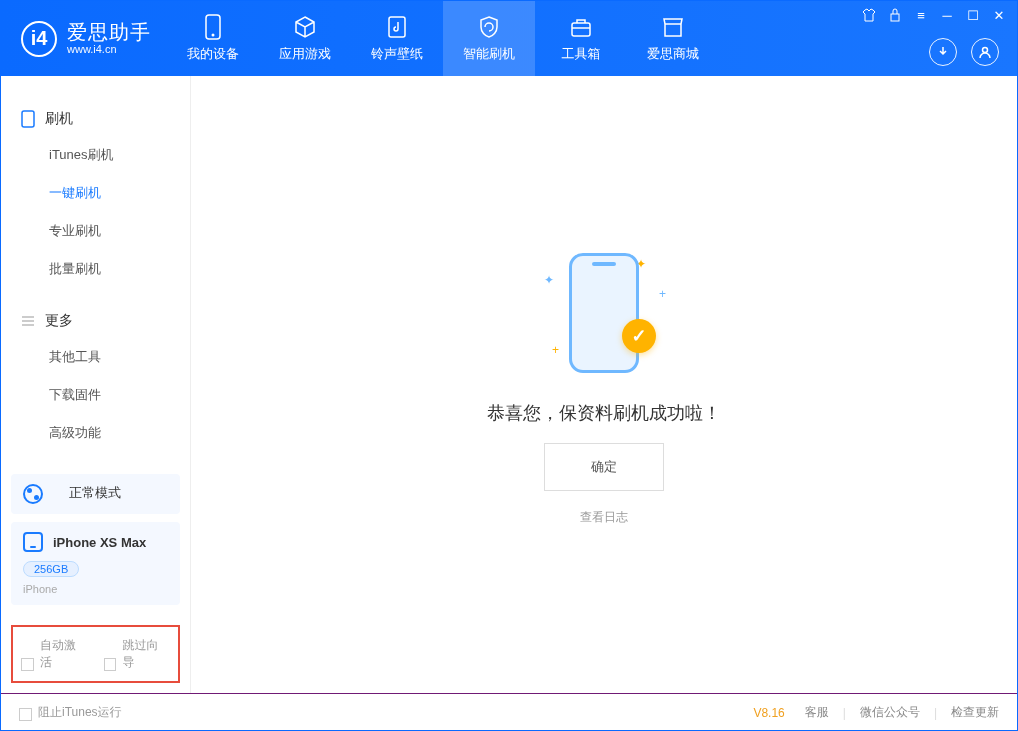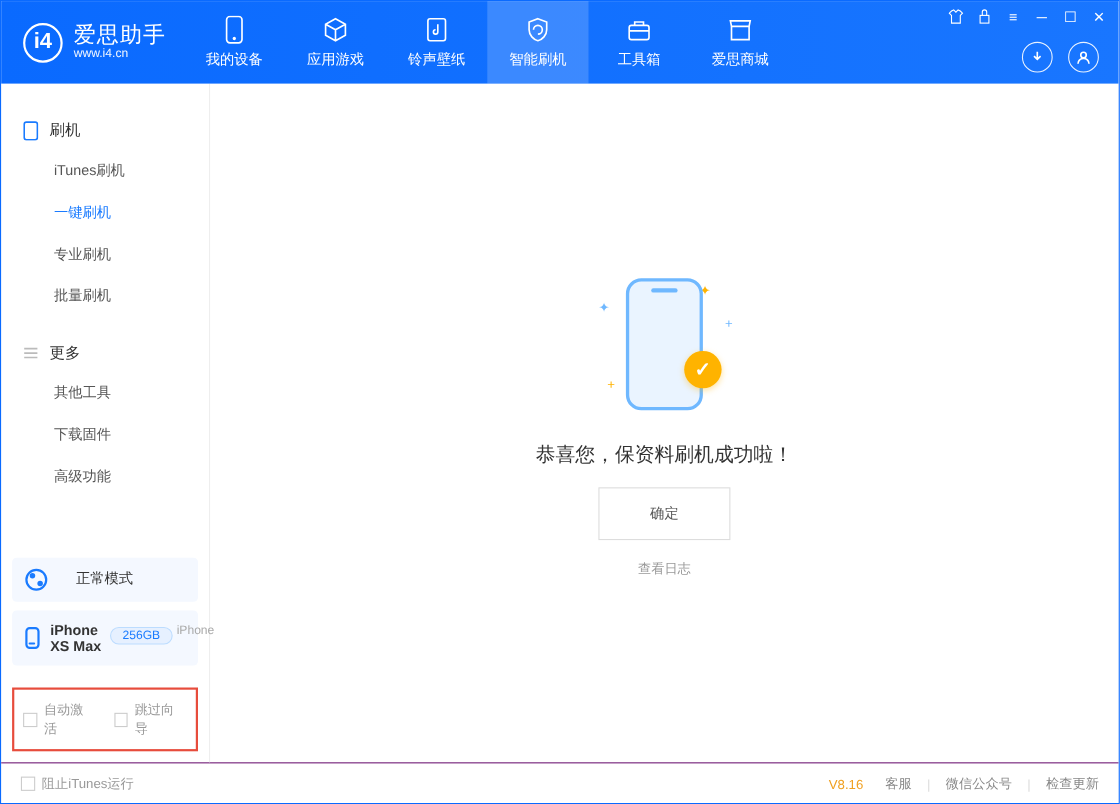--- a/index.html
+++ b/index.html
@@ -29,27 +29,27 @@
 .sb-item.active { color: #1a7bff; }
 .sb-spacer { flex: 1; }
 .sb-cards { padding: 6px 10px; }
 .sb-card { background: #f4f8ff; border-radius: 4px; padding: 10px 12px; margin-bottom: 8px; display: flex; align-items: flex-start; gap: 26px; }
 .mode-icon { width: 20px; height: 20px; border: 2px solid #1a7bff; border-radius: 50%; position: relative; }
 .mode-icon::before, .mode-icon::after { content:""; position:absolute; width:5px; height:5px; background:#1a7bff; border-radius:50%; }
 .mode-icon::before { top:2px; left:2px; }
 .mode-icon::after { bottom:2px; right:2px; }
 .device-icon { width: 20px; height: 20px; border: 2px solid #1a7bff; border-radius: 4px; position: relative; }
 .device-icon::after { content:""; position:absolute; bottom:2px; left:50%; transform:translateX(-50%); width:6px; height:2px; background:#1a7bff; border-radius:1px; }
-.device-card { flex-direction: row; align-items: flex-start; gap: 4px; }
+.device-card { flex-direction: column; align-items: flex-start; gap: 4px; }
 .device-row { display:flex; align-items:center; gap:10px; width:100%; }
 .device-name { font-size: 13px; font-weight: 600; color: #333; }
 .badge { display:inline-block; background:#e6f0ff; color:#1a7bff; border:1px solid #bcdcff; border-radius:10px; padding:1px 10px; font-size:11px; margin-top:5px; }
 .device-sub { font-size:11px; color:#aaa; margin-top:2px; }
 .sb-bottom { border: 2px solid #e74c3c; margin: 6px 10px 10px 10px; padding: 10px 8px; display:flex; gap:16px; align-items:center; }
-.chk { display:flex; align-items:center; gap:6px; font-size:12px; color:#999; cursor:pointer; }
+.chk { display:flex; align-items:flex-end; gap:6px; font-size:12px; color:#999; cursor:pointer; }
 .chk .box { width:13px; height:13px; border:1px solid #ccc; background:#fff; }
 
 .main { flex:1; position:relative; display:flex; flex-direction:column; align-items:center; justify-content:center; gap:18px; }
 .illus { width:140px; height:140px; position:relative; display:flex; align-items:center; justify-content:center; }
 .phone { width:70px; height:120px; border:3px solid #6fb8ff; border-radius:14px; background:#eaf4ff; position:relative; }
 .phone::before { content:""; position:absolute; top:6px; left:50%; transform:translateX(-50%); width:24px; height:4px; background:#6fb8ff; border-radius:2px; }
 .check-badge { position:absolute; right:18px; bottom:30px; width:34px; height:34px; background:#ffb300; border-radius:50%; display:flex; align-items:center; justify-content:center; color:#fff; font-size:18px; font-weight:bold; box-shadow:0 2px 6px rgba(255,179,0,.4); }
 .sparkle { position:absolute; color:#ffb300; font-size:12px; }
 .sp1 { top:30px; left:10px; color:#6fb8ff; } .sp2 { top:14px; right:28px; } .sp3 { bottom:26px; left:18px; } .sp4 { top:44px; right:8px; color:#6fb8ff; }
 .success-msg { font-size:18px; color:#333; font-weight:500; }

